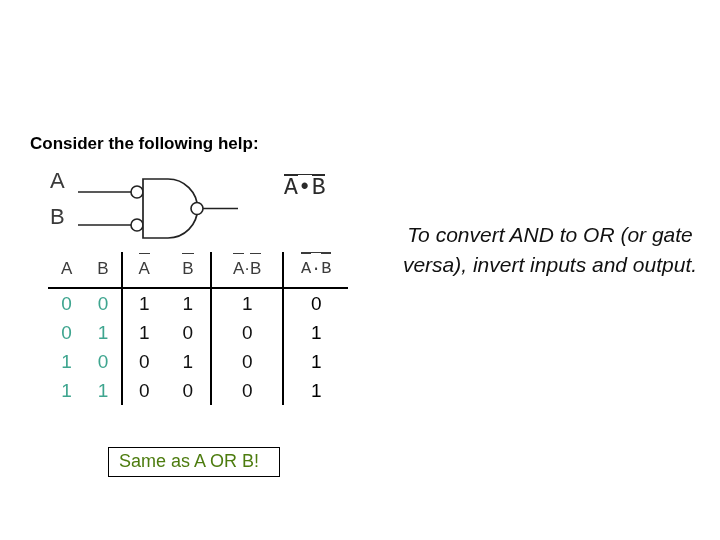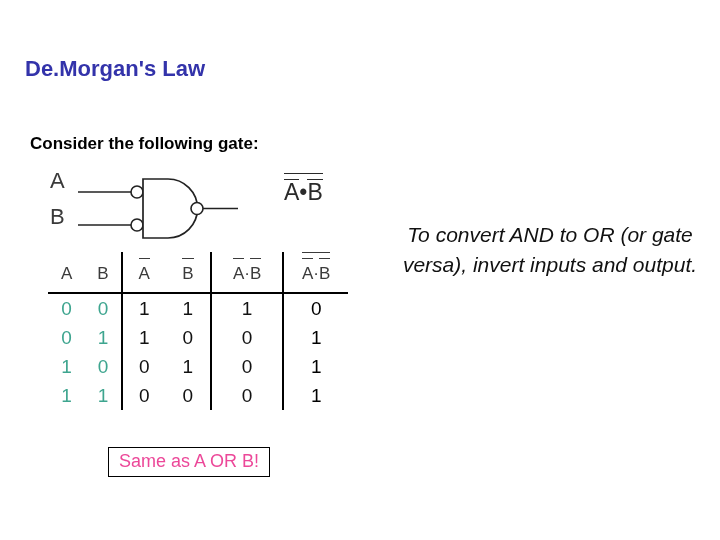--- a/index.html
+++ b/index.html
@@ -75,21 +75,21 @@
   .ovr > .bar {
     position: absolute;
     left: 0; right: 0;
     top: 0.04em;
     height: 1.4px;
     background: currentColor;
   }
   .ovr2 {
     display: inline-block;
     position: relative;
-    padding-top: 5px;
+    font-family: Liberation Mono, monospace;
   }
   .ovr2 > .bar {
     position: absolute;
     left: 0; right: 0;
     top: 0px;
     height: 1.4px;
     background: currentColor;
   }
 
   #gate-output-expr {
@@ -142,23 +142,23 @@
   .cell-in  { color: #3ea58f; }
   .cell-mid { color: #111111; }
   .cell-out { color: #000000; font-weight: bold; }
 
   
   #same-as-box {
     position: absolute;
     left: 108px;
     top: 447px;
     border: 1px solid #000;
-    padding: 3px 10px 4px 10px;
+    padding: 3px 20px 4px 10px;
     font-size: 18px;
-    color: #ec4899;
+    color: #4d7c0f;
     background: #fff;
     white-space: nowrap;
   }
 
   
   #side-note {
     position: absolute;
     left: 392px;
     top: 220px;
     width: 316px;
@@ -167,23 +167,22 @@
     font-size: 21px;
     line-height: 30px;
     color: #111;
   }
 </style>
 </head>
 <body>
 
 <div id="slide">
 
-  <div id="title">De.Morgan's Law</div>
-
-  <div class="bodyline" id="bodyline1">Consider the following gate:</div>
+
+  <div class="bodyline" id="bodyline1">Consider the following help:</div>
 
   <div id="gate-figure">
 
     <span class="gate-input-label" id="gate-label-a">A</span>
     <span class="gate-input-label" id="gate-label-b">B</span>
 
     <svg id="gate-svg" width="300" height="72" viewBox="0 0 300 72">
 
       <line x1="30" y1="20" x2="83" y2="20" stroke="#222" stroke-width="1.6"></line>
       <line x1="30" y1="53" x2="83" y2="53" stroke="#222" stroke-width="1.6"></line>

